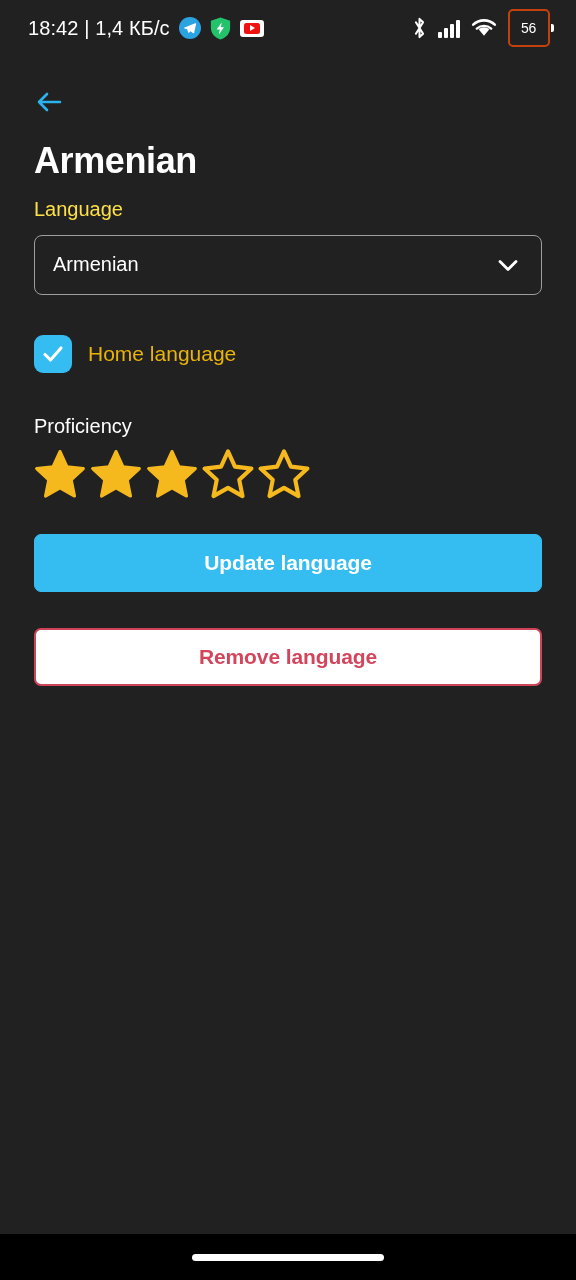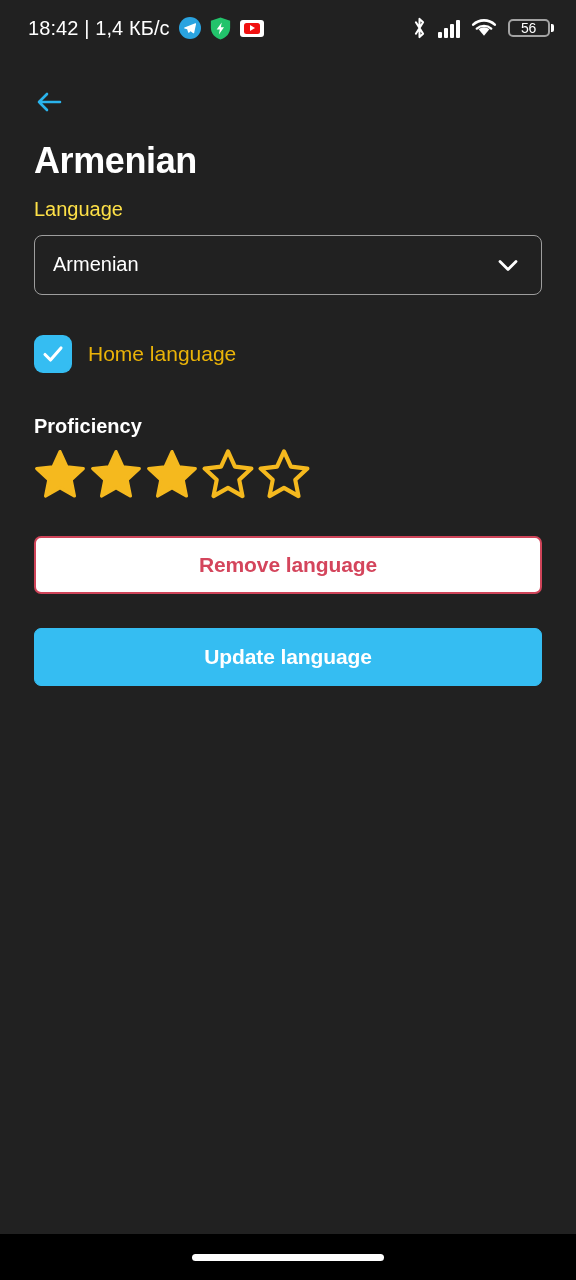--- a/index.html
+++ b/index.html
@@ -57,21 +57,21 @@
   .signal-icon i { display:block; width:4px; background:#fff; border-radius:1px; }
   .signal-icon i:nth-child(1){height:6px;}
   .signal-icon i:nth-child(2){height:10px;}
   .signal-icon i:nth-child(3){height:14px;}
   .signal-icon i:nth-child(4){height:18px;}
   .wifi-icon { width:26px; height:20px; display:block; }
   .battery {
     display:flex; align-items:center;
   }
   .battery-body {
-    width:42px; height:18px; border:2px solid #a3a3a3; border-radius:5px;
+    width:42px; height:38px; border:2px solid #c2410c; border-radius:5px;
     display:flex; align-items:center; justify-content:center;
   }
   .battery-level { color:#fff; font-size:14px; font-weight:500; letter-spacing:-0.2px; }
   .battery-cap {
     width:3px; height:8px; background:#fff; border-radius:0 2px 2px 0; margin-left:1.5px;
   }
 
   
   .app-body {
     flex:1 1 auto;
@@ -127,21 +127,21 @@
   .checkbox {
     width:38px; height:38px; border-radius:9px;
     background:#35bdf2;
     display:flex; align-items:center; justify-content:center;
     flex:0 0 auto;
   }
   .check-glyph { width:26px; height:26px; display:block; }
   .checkbox-label { color:#eab308; font-size:21px; font-weight:400; }
 
   .proficiency-label {
-    color:#ffffff; font-size:20px; font-weight:700;
+    color:#ffffff; font-size:20px; font-weight:400;
     margin-top:42px;
   }
 
   .stars { margin-top:10px; display:flex; align-items:center; gap:4px; }
   .star { width:52px; height:52px; display:block; }
 
   .btn {
     margin-top:0;
     height:58px;
     border-radius:7px;
@@ -271,23 +271,23 @@
         <path d="M12 1.6 L15.2 8.6 L22.8 9.5 L17.2 14.7 L18.7 22.2 L12 18.4 L5.3 22.2 L6.8 14.7 L1.2 9.5 L8.8 8.6 Z" fill="#f5b91e" stroke="#f5b91e" stroke-width="1.4" stroke-linejoin="round"></path>
       </svg>
       <svg class="star" viewBox="0 0 24 24" aria-hidden="true">
         <path d="M12 1.6 L15.2 8.6 L22.8 9.5 L17.2 14.7 L18.7 22.2 L12 18.4 L5.3 22.2 L6.8 14.7 L1.2 9.5 L8.8 8.6 Z" fill="none" stroke="#f5b91e" stroke-width="1.9" stroke-linejoin="round"></path>
       </svg>
       <svg class="star" viewBox="0 0 24 24" aria-hidden="true">
         <path d="M12 1.6 L15.2 8.6 L22.8 9.5 L17.2 14.7 L18.7 22.2 L12 18.4 L5.3 22.2 L6.8 14.7 L1.2 9.5 L8.8 8.6 Z" fill="none" stroke="#f5b91e" stroke-width="1.9" stroke-linejoin="round"></path>
       </svg>
     </div>
 
+    <div class="btn btn-primary">Update language</div>
+
     <div class="btn btn-danger">Remove language</div>
-
-    <div class="btn btn-primary">Update language</div>
 
   </div>
 
   <div class="nav-bar">
     <div class="nav-pill"></div>
   </div>
 
 </div>
 
 </body></html>

